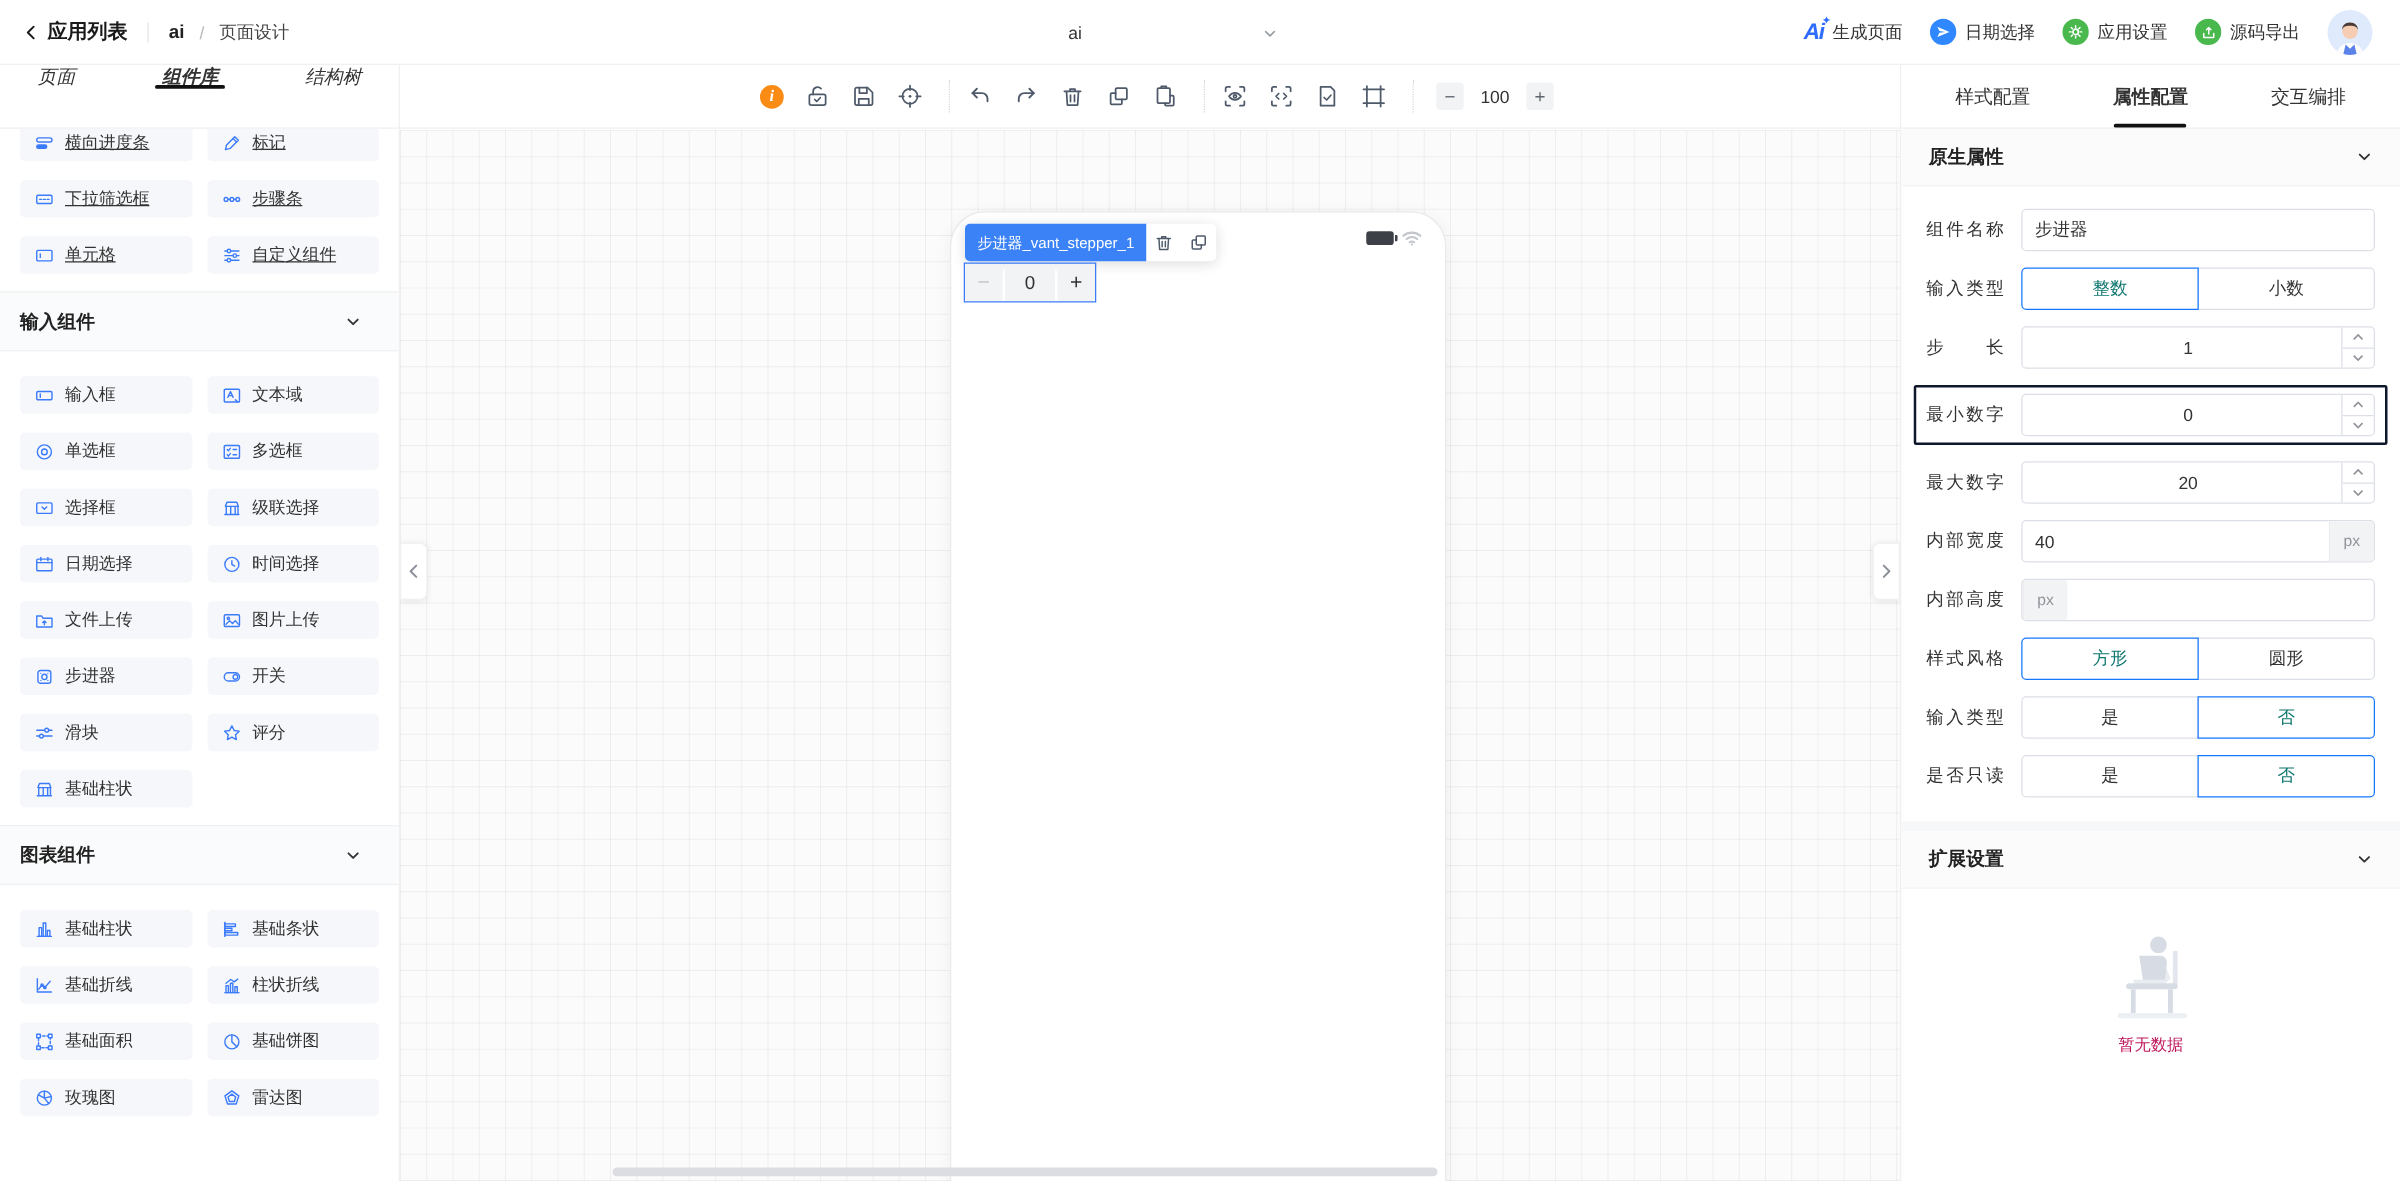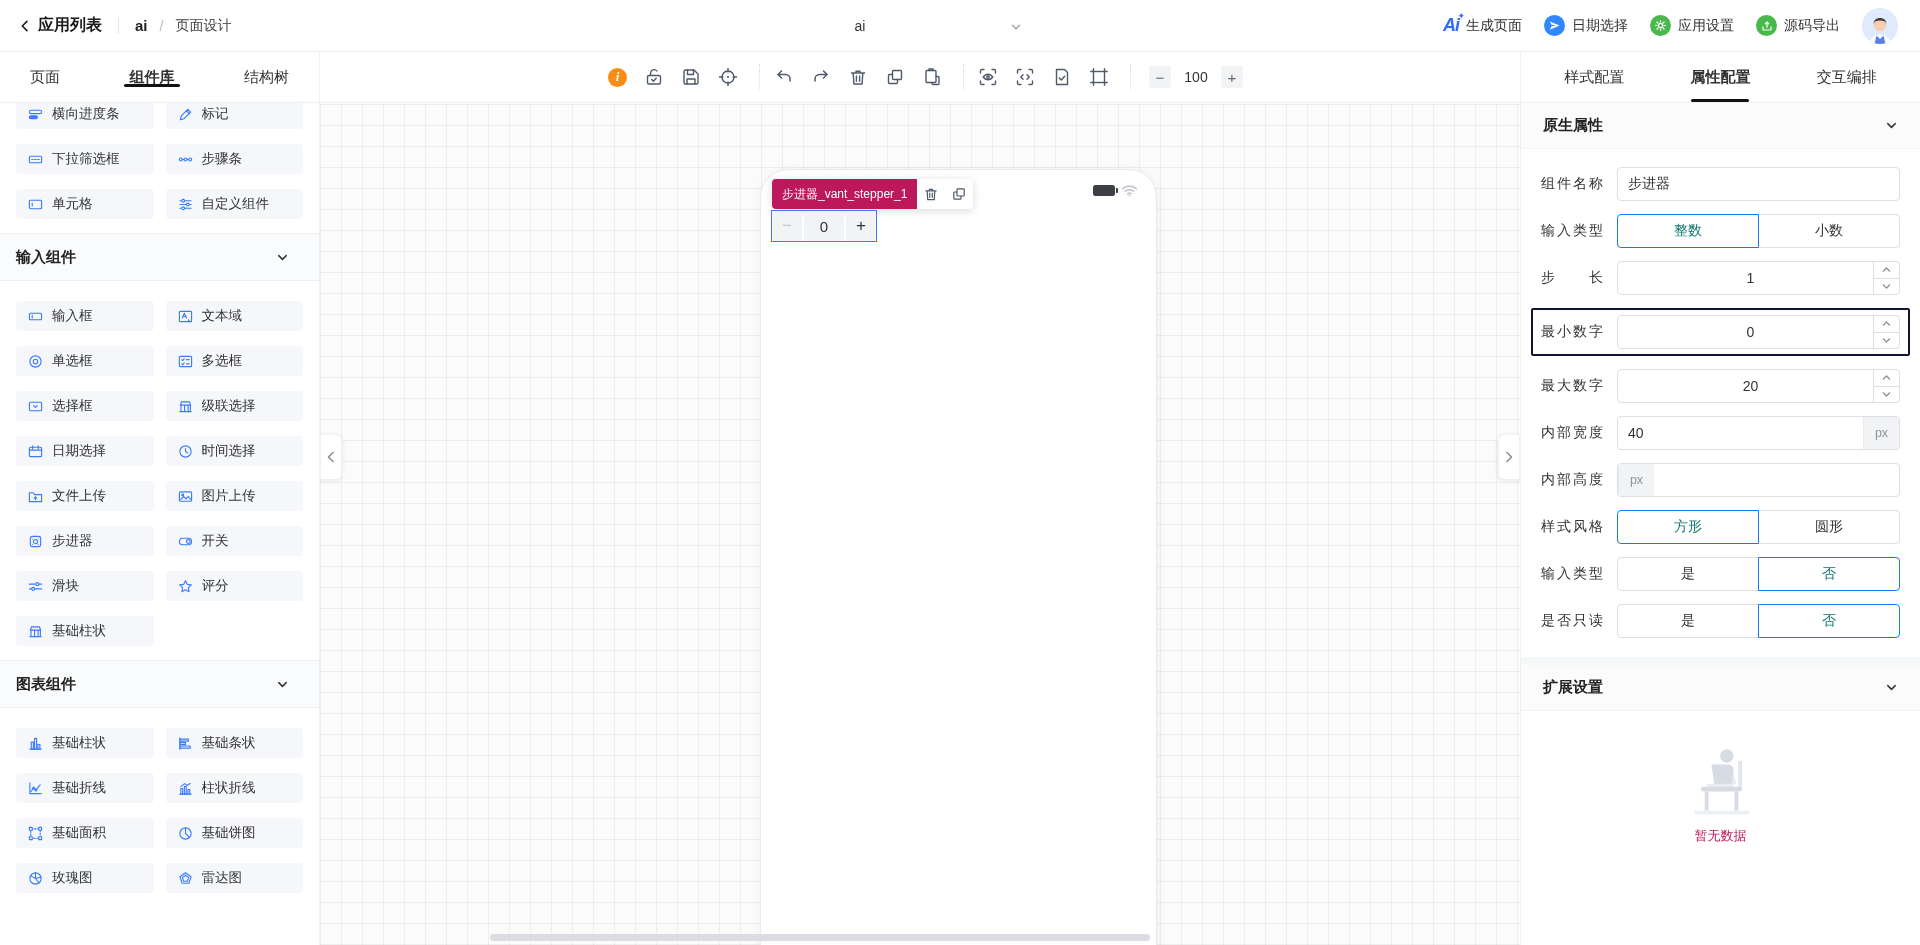--- a/index.html
+++ b/index.html
@@ -23,30 +23,30 @@
   .cir { width:21px; height:21px; border-radius:50%; display:inline-flex; align-items:center; justify-content:center; }
   .ai-logo { font-weight:bold; font-style:italic; color:#2f6bff; font-size:18px; letter-spacing:-1px; position:relative; }
   .ai-logo i { position:absolute; top:-4px; right:-5px; font-size:9px; font-style:normal; color:#2f6bff; }
   .avatar { width:36px; height:36px; border-radius:50%; background:#dfeafc; overflow:hidden; display:flex; align-items:flex-end; justify-content:center; cursor:pointer; }
 
   
   .main { flex:1; display:flex; min-height:0; }
 
   
   .sidebar { width:320px; flex:0 0 320px; border-right:1px solid #f0f0f0; display:flex; flex-direction:column; background:#fff; }
-  .side-tabs { height:51px; flex:0 0 51px; display:flex; align-items:center; justify-content:space-between; padding:0 30px; border-bottom:1px solid #f0f0f0; }
+  .side-tabs { height:51px; flex:0 0 51px; display:flex; align-items:flex-start; justify-content:space-between; padding:0 30px; border-bottom:1px solid #f0f0f0;font-style:italic; }
   .side-tab { display:flex; align-items:center; font-size:15px; color:#333; cursor:pointer; position:relative; }
   .side-tab.active { font-weight:bold; }
   .side-tab.active::after { content:""; position:absolute; left:50%; transform:translateX(-50%); bottom:0; width:56px; height:3px; background:#111; border-radius:2px; }
   .search { height:42px; flex:0 0 42px; display:flex; align-items:center; gap:8px; padding:0 16px; border-bottom:1px solid #f0f0f0; }
   .search input { border:none; outline:none; flex:1; font-size:14px; color:#333; background:transparent; }
   .search input::placeholder { color:#c3c7cf; }
   .comp-list { flex:1; overflow:hidden; padding:0 16px; }
   .comp-grid { display:grid; grid-template-columns:1fr 1fr; column-gap:12px; row-gap:15px; }
-  .comp-grid.clip { margin-top:-4px; }
+  .comp-grid.clip { margin-top:-4px;text-decoration:underline; }
   .comp-grid.after-band { margin-top:20px; }
   .comp-card { height:30px; background:#f5f7fa; border-radius:4px; display:flex; align-items:center; gap:9px; padding:0 10px 0 12px; cursor:grab; }
   .comp-card .ci { display:inline-flex; width:15px; height:15px; align-items:center; justify-content:center; flex:0 0 15px; }
   .comp-card .cl { font-size:13.5px; color:#333; white-space:nowrap; overflow:hidden; }
   .sec-band { margin:14px -16px 0; height:48px; background:#fafbfc; border-top:1px solid #f0f0f0; border-bottom:1px solid #f0f0f0; display:flex; align-items:center; justify-content:space-between; padding:0 30px 0 16px; font-weight:bold; font-size:15px; color:#222; cursor:pointer; }
 
   
   .canvas { flex:1; display:flex; flex-direction:column; min-width:0; position:relative; }
   .tool-strip { height:51px; flex:0 0 51px; background:#fff; border-bottom:1px solid #f0f0f0; display:flex; align-items:center; padding-left:288px; }
   .ti { width:20px; height:20px; border:none; background:transparent; display:inline-flex; align-items:center; justify-content:center; cursor:pointer; margin-right:17px; padding:0; }
@@ -54,21 +54,21 @@
   .tdiv { border-left:1px dotted #d8d8d8; height:26px; margin:0 14px 0 4px; }
   .zoomer { display:flex; align-items:center; gap:8px; margin-left:4px; }
   .zbtn { width:22px; height:22px; background:#f2f3f5; border:none; border-radius:3px; color:#5f6670; font-size:15px; line-height:1; cursor:pointer; }
   .zval { width:34px; text-align:center; font-size:14px; color:#333; }
   .viewport { position:absolute; top:52px; left:0; right:0; bottom:0; background-color:#fbfbfc; background-image:linear-gradient(rgba(0,0,0,.05) 1px,transparent 1px),linear-gradient(90deg,rgba(0,0,0,.05) 1px,transparent 1px); background-size:21px 21px; overflow:hidden; }
   .phone { position:absolute; left:440px; top:65px; width:397px; height:920px; background:#fff; border:1px solid #e9e9ee; border-radius:28px; box-shadow:0 2px 14px rgba(0,0,0,.05); }
   .statusbar { position:absolute; top:14px; right:18px; display:flex; align-items:center; gap:6px; }
   .battery { width:22px; height:11px; background:#3d4046; border-radius:2.5px; position:relative; }
   .battery::after { content:""; position:absolute; right:-3px; top:3px; width:2px; height:5px; background:#3d4046; border-radius:0 1px 1px 0; }
   .sel-bubble { position:absolute; left:452px; top:75px; display:flex; align-items:stretch; height:30px; border-radius:4px; box-shadow:0 2px 10px rgba(0,0,0,.14); background:#fff; }
-  .sel-tag { background:#be185d; color:#fff; font-size:12px; display:flex; align-items:center; padding:0 10px; border-radius:4px 0 0 4px; white-space:nowrap; }
+  .sel-tag { background:#3b82f6; color:#fff; font-size:12px; display:flex; align-items:center; padding:0 10px; border-radius:4px 0 0 4px; white-space:nowrap; }
   .bub-ic { display:flex; align-items:center; justify-content:center; width:28px; cursor:pointer; }
   .stepper-widget { position:absolute; left:452px; top:107px; display:flex; gap:2px; outline:1px solid #3a7bf8; cursor:move; }
   .st-btn { width:30px; height:30px; background:#f2f3f5; display:flex; align-items:center; justify-content:center; font-size:17px; }
   .st-btn.minus { color:#c8c9cc; border-radius:3px 0 0 3px; }
   .st-btn.plus { color:#323233; border-radius:0 3px 3px 0; }
   .st-val { width:40px; height:30px; background:#f2f3f5; display:flex; align-items:center; justify-content:center; font-size:15px; color:#323233; }
   .hscroll { position:absolute; bottom:4px; left:170px; width:660px; height:7px; border-radius:4px; background:#dbdde2; cursor:pointer; }
   .handle { position:absolute; top:330px; width:22px; height:46px; background:#fff; border:1px solid #eef0f2; box-shadow:0 1px 5px rgba(0,0,0,.08); display:flex; align-items:center; justify-content:center; cursor:pointer; color:#8a8f99; }
   .handle.hleft { left:0; border-radius:0 6px 6px 0; }
   .handle.hright { right:0; border-radius:6px 0 0 6px; }

